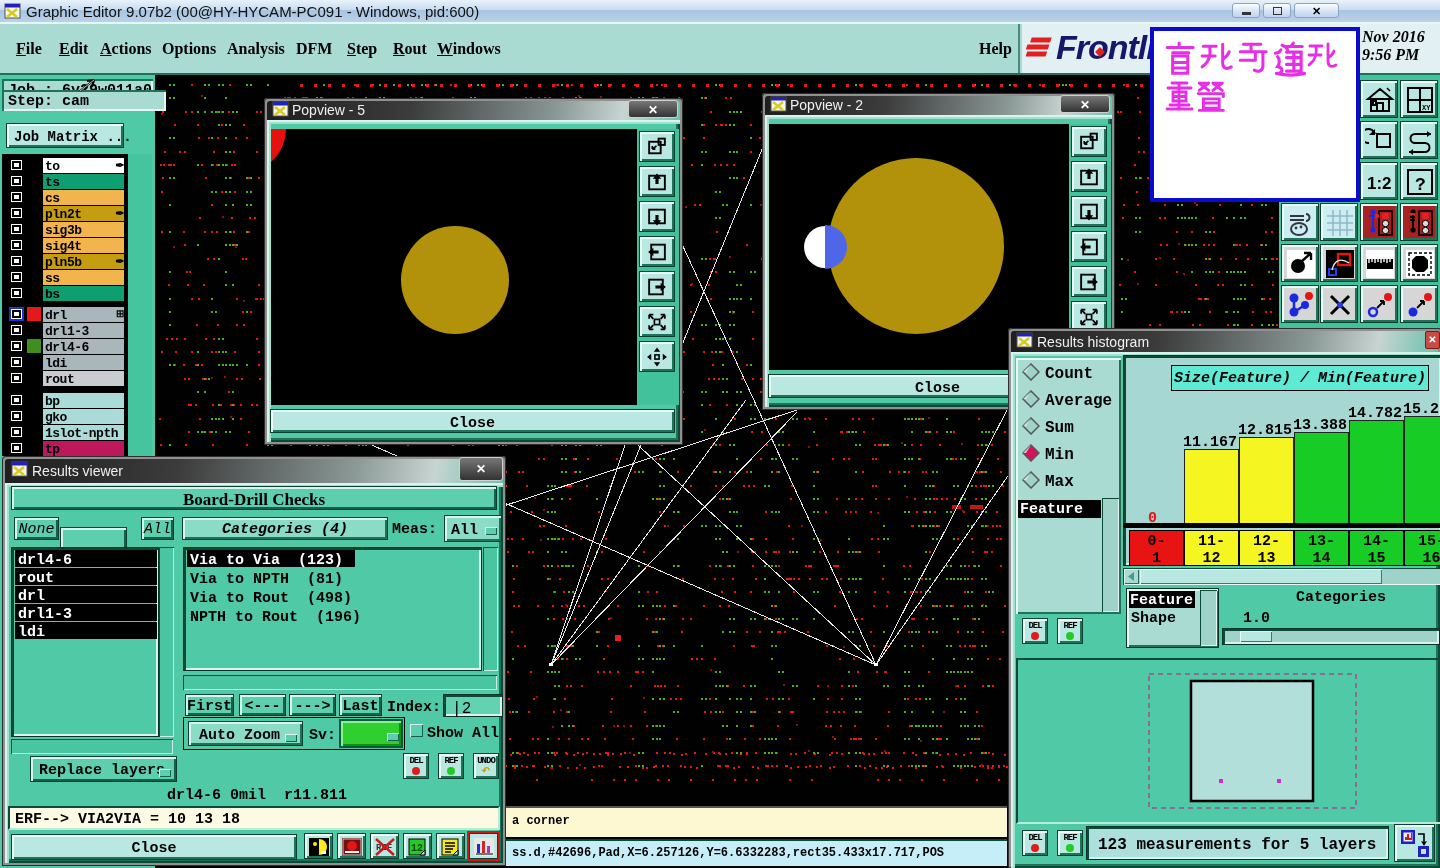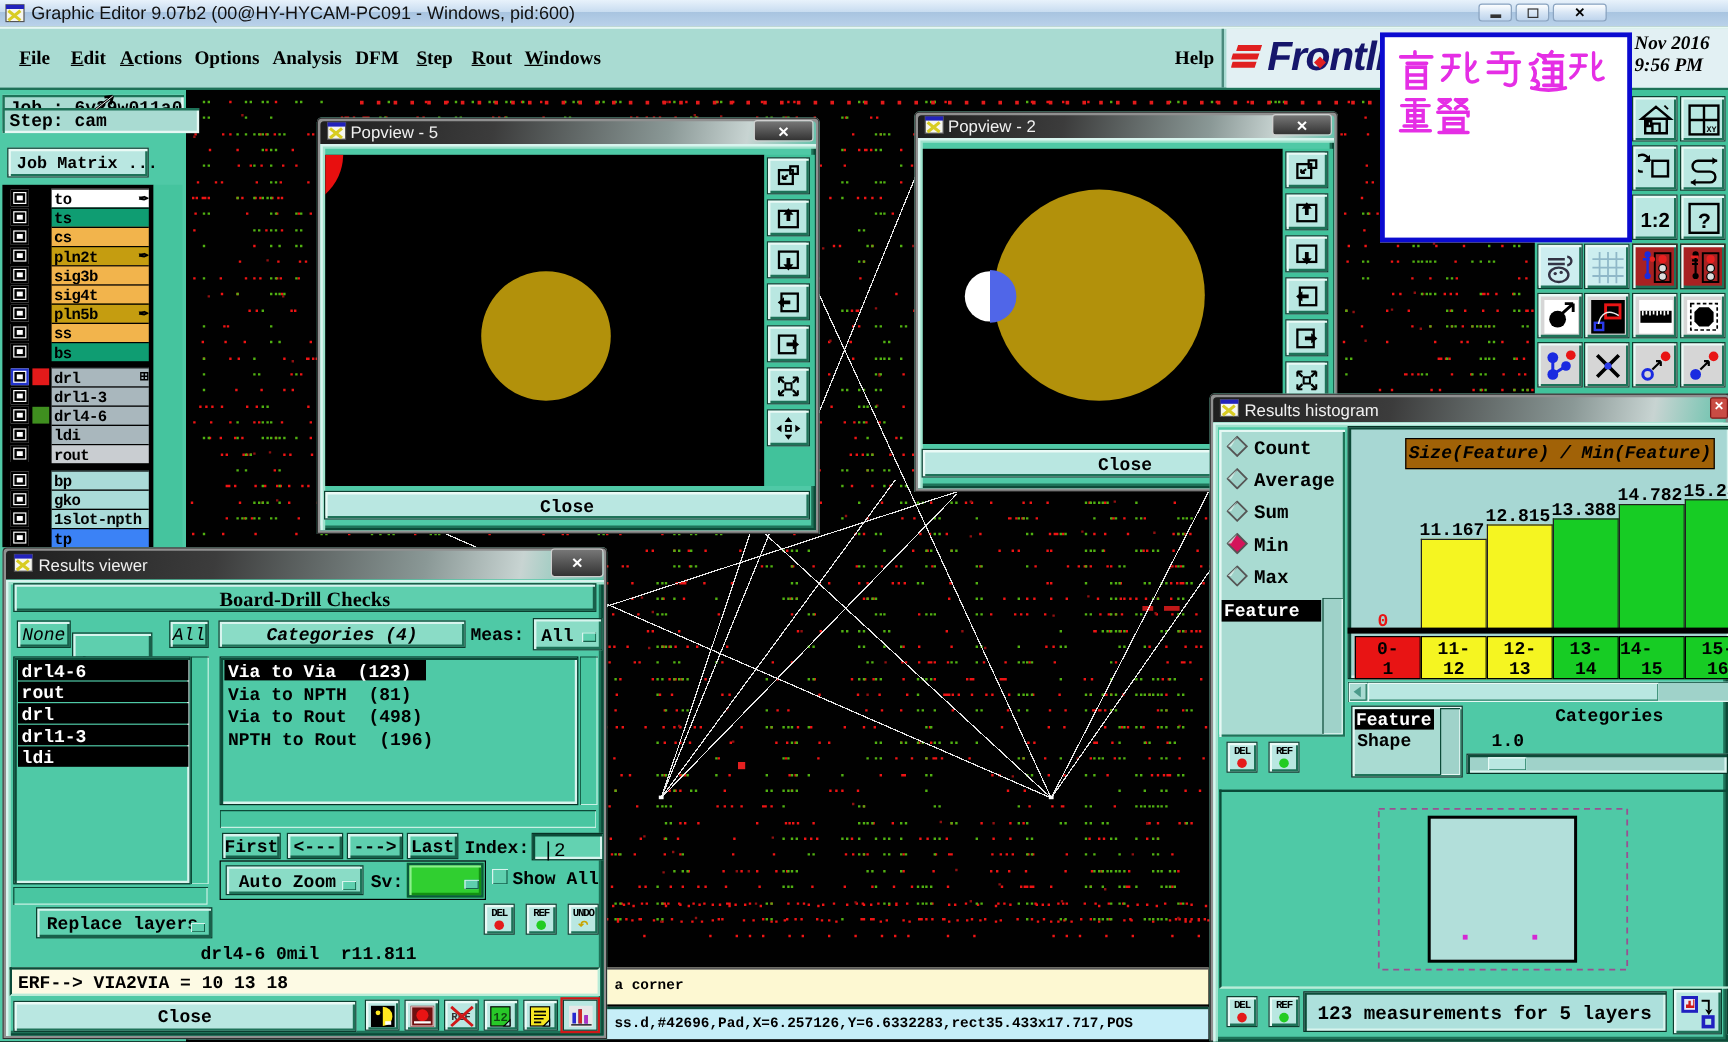--- a/index.html
+++ b/index.html
@@ -164,21 +164,21 @@
 <div class="P" style="left:1px;top:1px;width:9px;height:8px;border:2px solid #000"></div>
   </div>
 <div class="P" style="left:43px;top:408px;width:81px;height:16px;background:#aadbd8;border-top:1px solid #000;padding:1px 0 0 2px;letter-spacing:-0.5px;font:bold 13px 'Liberation Mono'">gko</div>
 <div class="P" style="left:9px;top:425px;width:15px;height:14px;background:#fff;border:2px solid #000">
 <div class="P" style="left:1px;top:1px;width:9px;height:8px;border:2px solid #000"></div>
   </div>
 <div class="P" style="left:43px;top:424px;width:81px;height:16px;background:#aadbd8;border-top:1px solid #000;padding:1px 0 0 2px;letter-spacing:-0.5px;font:bold 13px 'Liberation Mono'">1slot-npth</div>
 <div class="P" style="left:9px;top:441px;width:15px;height:14px;background:#fff;border:2px solid #000">
 <div class="P" style="left:1px;top:1px;width:9px;height:8px;border:2px solid #000"></div>
   </div>
-<div class="P" style="left:43px;top:440px;width:81px;height:16px;background:#3b82f6;border-top:1px solid #000;padding:1px 0 0 2px;letter-spacing:-0.5px;font:bold 13px 'Liberation Mono'">tp</div>
+<div class="P" style="left:43px;top:440px;width:81px;height:16px;background:#be185d;border-top:1px solid #000;padding:1px 0 0 2px;letter-spacing:-0.5px;font:bold 13px 'Liberation Mono'">tp</div>
 <svg class="P" style="left:78px;top:76px" width="22" height="16">
     <path d="M2 15 L16 4 M16 4 l-7 1 M16 4 l-2 7" stroke="#000" stroke-width="2.2" fill="none"></path>
     <path d="M2 15 L16 4" stroke="#fff" stroke-width="0.8"></path>
   </svg>
 <div class="P" style="left:1279px;top:75px;width:161px;height:253px;background:#41c29b"></div>
 <div class="P lb" style="left:1360px;top:80px;width:38px;height:38px;background:#b9e7e1">
 <svg class="P" style="left:4px;top:4px" width="30" height="30" viewBox="0 0 30 30">
       <path d="M15 4 L27 14 H3 Z M6 14 V26 H24 V14 M12 18 h6 v8 h-6 z M8 16 h3 v4 h-3 z" stroke="#000" fill="none" stroke-width="2"></path>
       <path d="M22 3 l3 3" stroke="#000" stroke-width="1.5"></path>
     </svg>
@@ -475,21 +475,21 @@
     </svg>
 <div class="P mono16" style="left:37px;top:118px">Min</div>
     <svg class="P" style="left:14px;top:143px" width="18" height="18">
       <path d="M9 1 L17 9 L9 17 L1 9 Z" fill="#9fd2c9" stroke="#555" stroke-width="1.5"></path>
       <path d="M9 1 L1 9 l3 0 z" fill="#e8fff8" opacity="0.7"></path>
     </svg>
 <div class="P mono16" style="left:37px;top:145px">Max</div>
 <div class="P" style="left:10px;top:172px;width:83px;height:18px;background:#000;color:#fff"><span class="mono15" style="margin-left:2px">Feature</span></div>
 <div class="P sbv2" style="left:94px;top:170px;height:114px"></div>
 <div class="P bi" style="left:115px;top:27px;width:319px;height:211px;background:#a7d7d3">
-<div class="P" style="left:47px;top:9px;width:258px;height:26px;background:#a16207;border:1.5px solid #000">
+<div class="P" style="left:47px;top:9px;width:258px;height:26px;background:#5eead4;border:1.5px solid #000">
         <div class="ital mono16" style="text-align:center;margin-top:4px;font-weight:bold">Size(Feature) / Min(Feature)</div>
       </div>
 </div>
 <div class="P" style="left:176px;top:121px;width:55px;height:76px;background:#f5f521;border:1px solid #222;border-bottom:none"></div>
     <div class="P mono15" style="left:175px;top:106px">11.167</div>
     <div class="P" style="left:231px;top:109px;width:55px;height:88px;background:#f5f521;border:1px solid #222;border-bottom:none"></div>
     <div class="P mono15" style="left:230px;top:94px">12.815</div>
     <div class="P" style="left:286px;top:104px;width:55px;height:93px;background:#17cc24;border:1px solid #222;border-bottom:none"></div>
     <div class="P mono15" style="left:285px;top:89px">13.388</div>
     <div class="P" style="left:341px;top:92px;width:55px;height:105px;background:#17cc24;border:1px solid #222;border-bottom:none"></div>
@@ -508,21 +508,21 @@
     </div>
     <div class="P" style="left:231px;top:202px;width:55px;height:36px;background:#f5f521;border:1px solid #000">
 <div class="mono15" style="text-align:center;margin-top:2px">12-</div>
       <div class="mono15" style="text-align:center">13</div>
     </div>
     <div class="P" style="left:286px;top:202px;width:55px;height:36px;background:#17cc24;border:1px solid #000">
 <div class="mono15" style="text-align:center;margin-top:2px">13-</div>
       <div class="mono15" style="text-align:center">14</div>
     </div>
     <div class="P" style="left:341px;top:202px;width:55px;height:36px;background:#17cc24;border:1px solid #000">
-<div class="mono15" style="margin-top:2px">14-</div>
+<div class="mono15" style="text-align:center;margin-top:2px">14-</div>
       <div class="mono15" style="text-align:center">15</div>
     </div>
     <div class="P" style="left:396px;top:202px;width:55px;height:36px;background:#17cc24;border:1px solid #000">
 <div class="mono15" style="text-align:center;margin-top:2px">15-</div>
       <div class="mono15" style="text-align:center">16</div>
     </div>
 <div class="P sbh2" style="left:115px;top:240px;width:319px"></div>
 <div class="P" style="left:116px;top:241px;width:15px;height:15px;background:#a9dbd2;box-shadow:inset 1px 1px 0 #e6f8f4, inset -1px -1px 0 #1e7258"><svg width="15" height="15">
         <path d="M10 3 L4 7.5 L10 12 Z" fill="#4a9a8a"></path>
       </svg></div>

